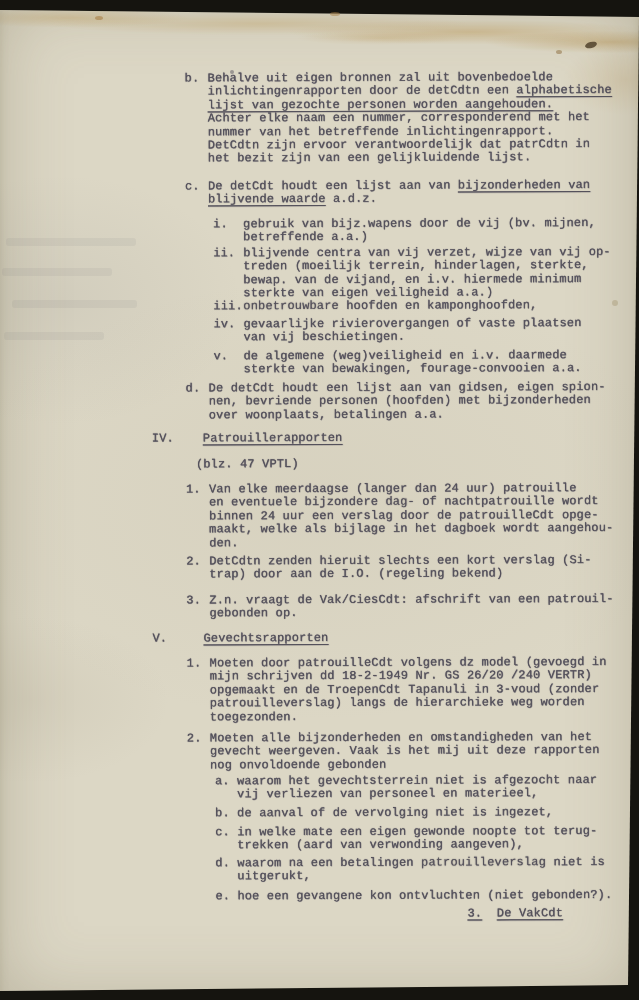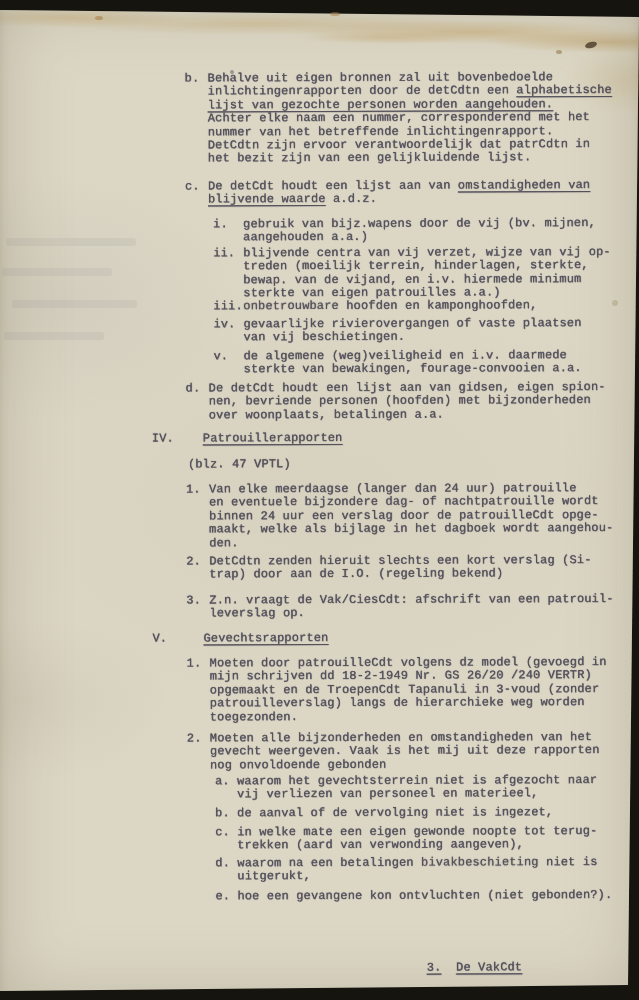--- a/index.html
+++ b/index.html
@@ -40,21 +40,21 @@
     position:absolute;inset:0;
     color:#4b4854;
     transform:rotate(-0.2deg);
     text-shadow:0 0 1px rgba(72,68,84,.85), .4px .4px .6px rgba(72,68,84,.45);
   }
   .block{position:absolute;font-size:12px;line-height:13.4px;letter-spacing:.15px;opacity:.93;}
   .block .marker{position:absolute;left:0;top:0;white-space:pre;}
   .block .lines .line{white-space:pre;}
   .item{left:186px}   .item .lines{margin-left:23px}
   .heading{left:152px}.heading .lines{margin-left:51px}
-  .note{left:188px}   .note .lines{margin-left:0}
+  .note{left:188px}   .note .lines{margin-left:8px}
   .subr{left:214px}   .subr .lines{margin-left:30px}
   .suba{left:214px}   .suba .lines{margin-left:22px}
   .footer{left:425px} .footer .lines{margin-left:0}
   .u{text-decoration:underline;text-underline-offset:2.5px;text-decoration-thickness:1px;}
   .bold{font-weight:400;text-shadow:0 0 1.2px rgba(60,56,70,.95);}
 </style>
 </head>
 <body>
 
 <div id="paper"></div>
@@ -80,38 +80,38 @@
         <div class="line"><span class="u">lijst van gezochte personen worden aangehouden.</span></div>
         <div class="line"><span>Achter elke naam een nummer, corresponderend met het</span></div>
         <div class="line"><span>nummer van het betreffende inlichtingenrapport.</span></div>
         <div class="line"><span>DetCdtn zijn ervoor verantwoordelijk dat patrCdtn in</span></div>
         <div class="line"><span>het bezit zijn van een gelijkluidende lijst.</span></div>
       </div>
     </div>
     <div class="block item" style="top: 180px;">
       <span class="marker">c.</span>
       <div class="lines">
-        <div class="line"><span>De detCdt houdt een lijst aan van </span><span class="u">omstandigheden van</span></div>
+        <div class="line"><span>De detCdt houdt een lijst aan van </span><span class="u">bijzonderheden van</span></div>
         <div class="line"><span class="u">blijvende waarde</span><span> a.d.z.</span></div>
       </div>
     </div>
     <div class="block subr" style="top: 218px;">
       <span class="marker">i.</span>
       <div class="lines">
         <div class="line"><span>gebruik van bijz.wapens door de vij (bv. mijnen,</span></div>
-        <div class="line"><span>aangehouden a.a.)</span></div>
+        <div class="line"><span>betreffende a.a.)</span></div>
       </div>
     </div>
     <div class="block subr" style="top: 247px;">
       <span class="marker">ii.</span>
       <div class="lines">
         <div class="line"><span>blijvende centra van vij verzet, wijze van vij op-</span></div>
         <div class="line"><span>treden (moeilijk terrein, hinderlagen, sterkte,</span></div>
         <div class="line"><span>bewap. van de vijand, en i.v. hiermede minimum</span></div>
-        <div class="line"><span>sterkte van eigen patrouilles a.a.)</span></div>
+        <div class="line"><span>sterkte van eigen veiligheid a.a.)</span></div>
       </div>
     </div>
     <div class="block subr" style="top: 300px;">
       <span class="marker">iii.</span>
       <div class="lines">
         <div class="line"><span class="bold">onbetrouwbare</span><span> hoofden en kamponghoofden,</span></div>
       </div>
     </div>
     <div class="block subr" style="top: 318px;">
       <span class="marker">iv.</span>
@@ -160,21 +160,21 @@
       <span class="marker">2.</span>
       <div class="lines">
         <div class="line"><span>DetCdtn zenden hieruit slechts een kort verslag (Si-</span></div>
         <div class="line"><span>trap) door aan de I.O. (regeling bekend)</span></div>
       </div>
     </div>
     <div class="block item" style="top: 594px;">
       <span class="marker">3.</span>
       <div class="lines">
         <div class="line"><span>Z.n. vraagt de Vak/CiesCdt: afschrift van een patrouil-</span></div>
-        <div class="line"><span>leverslag op.</span></div>
+        <div class="line"><span>gebonden op.</span></div>
       </div>
     </div>
     <div class="block heading" style="top: 632px;">
       <span class="marker">V.</span>
       <div class="lines">
         <div class="line"><span class="u">Gevechtsrapporten</span></div>
       </div>
     </div>
     <div class="block item" style="top: 657px;">
       <span class="marker">1.</span>
@@ -210,28 +210,28 @@
     <div class="block suba" style="top: 826px;">
       <span class="marker">c.</span>
       <div class="lines">
         <div class="line"><span>in welke mate een eigen gewonde noopte tot terug-</span></div>
         <div class="line"><span>trekken (aard van verwonding aangeven),</span></div>
       </div>
     </div>
     <div class="block suba" style="top: 857px;">
       <span class="marker">d.</span>
       <div class="lines">
-        <div class="line"><span>waarom na een betalingen </span><span class="bold">bivakbeschieting</span><span> niet is</span></div>
+        <div class="line"><span>waarom na een betalingen </span><span class="bold">patrouilleverslag</span><span> niet is</span></div>
         <div class="line"><span>uitgerukt,</span></div>
       </div>
     </div>
     <div class="block suba" style="top: 890px;">
       <span class="marker">e.</span>
       <div class="lines">
         <div class="line"><span>hoe een gevangene kon ontvluchten (niet gebonden?).</span></div>
       </div>
     </div>
-    <div class="block footer" style="top: 962px;">
+    <div class="block footer" style="top: 908px; margin-left: 41px;">
       <div class="lines">
         <div class="line"><span class="u">3.</span><span>  </span><span class="u">De VakCdt</span></div>
       </div>
     </div>
   </div>
 
 </body></html>

